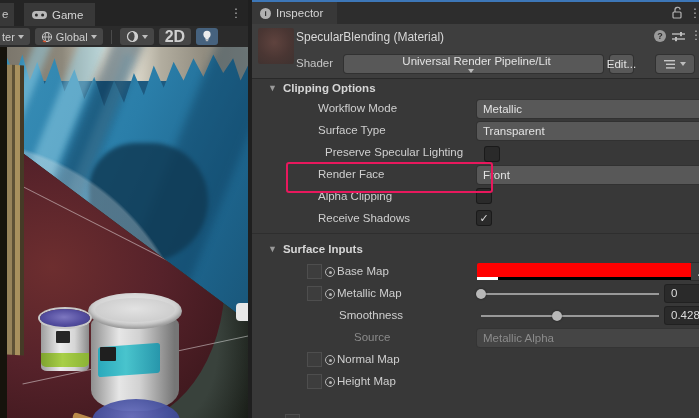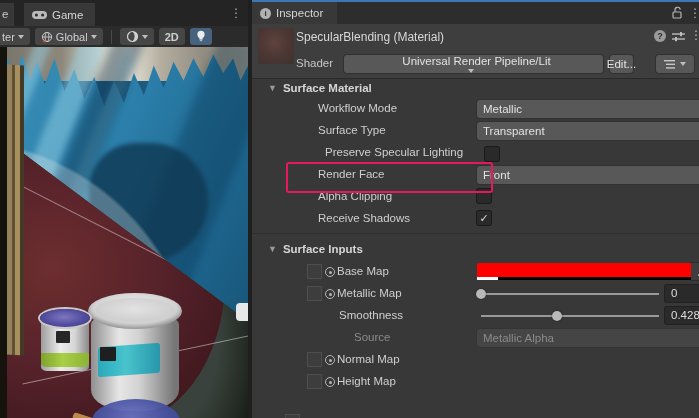--- a/index.html
+++ b/index.html
@@ -164,21 +164,21 @@
     <div class="tb-btn">
       <span>
         <svg width="13" height="13" viewBox="0 0 13 13">
             <circle cx="6.5" cy="6.5" r="5" fill="none" stroke="#d0d0d0" stroke-width="1.2"></circle>
             <path d="M6.5 1.5 A5 5 0 0 1 6.5 11.5 A7 7 0 0 0 6.5 1.5" fill="#d0d0d0"></path>
           </svg>
       </span>
       <span class="dd-caret"></span>
     </div>
     <div class="tb-btn">
-      <span style="font-weight:bold;font-size:11px;">2D</span>
+      <span style="font-weight:bold;font-size:16px;">2D</span>
     </div>
     <div class="tb-btn" id="bulb-btn">
       <span>
         <svg width="10" height="13" viewBox="0 0 10 13">
             <circle cx="5" cy="4.4" r="3.6" fill="#ececec"></circle>
             <rect x="3.4" y="7.6" width="3.2" height="2" fill="#ececec"></rect>
             <rect x="3.8" y="10" width="2.4" height="1.2" fill="#bdbdbd"></rect>
           </svg>
       </span>
     </div>
@@ -271,21 +271,21 @@
           </svg>
       </span>
       <span class="dd-caret"></span>
     </div>
   </div>
 
   <div id="insp-body">
 
     <div class="section-hdr">
       <span class="tri">▼</span>
-      <span>Surface Material</span>
+      <span>Clipping Options</span>
     </div>
 
     <div class="row">
       <span class="lbl">Workflow Mode</span>
       <div class="val dropdown">
         <span class="dd-text">Metallic</span>
         <span class="dd-caret"></span>
       </div>
     </div>
 

